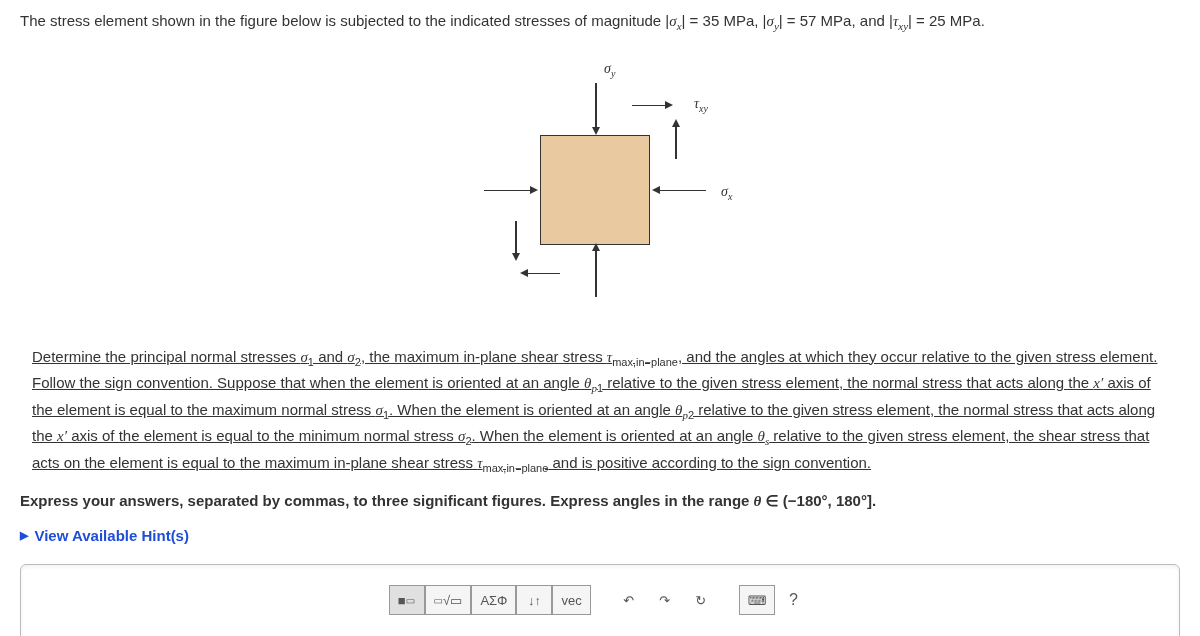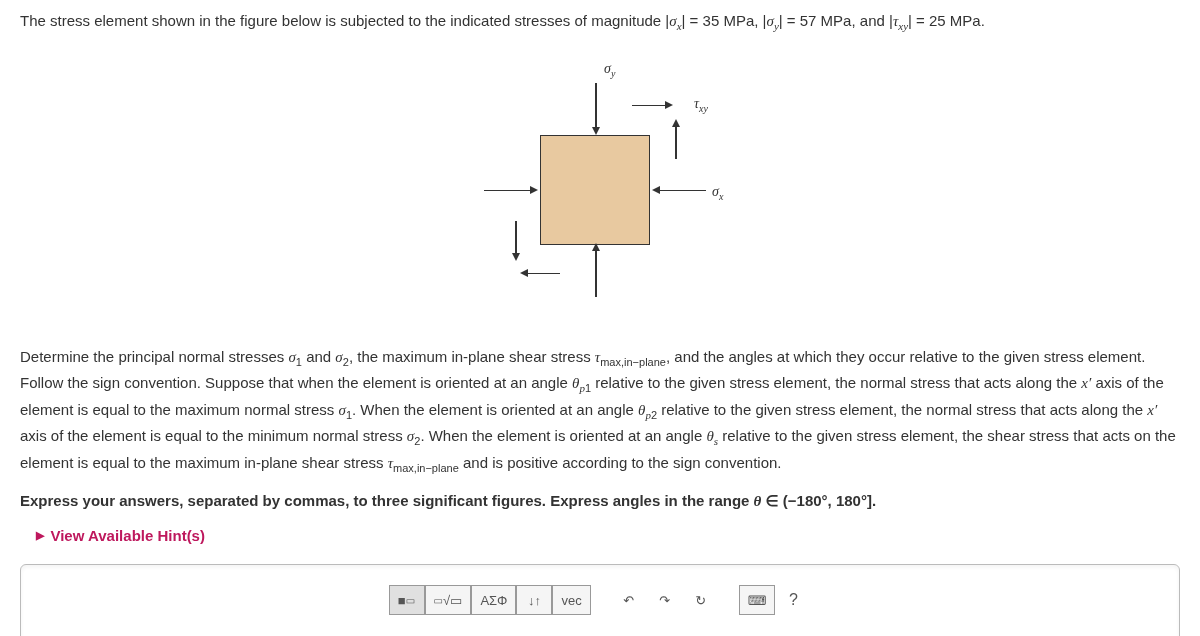--- a/index.html
+++ b/index.html
@@ -5,33 +5,33 @@
     * { box-sizing: border-box; margin: 0; padding: 0; }
     body { font-family: Arial, Helvetica, sans-serif; font-size: 15px; color: #333; padding: 10px 20px; }
     .problem-statement { line-height: 1.5; margin-bottom: 12px; }
     .figure-area { display: flex; justify-content: center; margin: 20px 0 40px 0; }
     .figure { position: relative; width: 280px; height: 250px; }
     .box { position: absolute; left: 80px; top: 80px; width: 110px; height: 110px; background: #E8C9A0; border: 1.5px solid #333; }
     .label-sigma-y { position: absolute; left: 144px; top: 5px; font-style: italic; font-size: 14px; }
     .label-sigma-y sub { font-size: 10px; font-style: italic; }
     .label-tau { position: absolute; left: 225px; top: 40px; font-style: italic; font-size: 14px; margin-left: 9px; }
     .label-tau sub { font-size: 10px; font-style: italic; }
-    .label-sigma-x { position: absolute; left: 252px; top: 128px; font-style: italic; font-size: 14px; }
+    .label-sigma-x { position: absolute; left: 261px; top: 128px; font-style: italic; font-size: 14px; }
     .label-sigma-x sub { font-size: 10px; font-style: italic; }
     .arrow { position: absolute; }
     .arrow-line-v { width: 1.5px; background: #333; }
     .arrow-line-h { height: 1.5px; background: #333; }
     .arrowhead { width: 0; height: 0; position: absolute; }
     .arrowhead.down { border-left: 4px solid transparent; border-right: 4px solid transparent; border-top: 8px solid #333; }
     .arrowhead.up { border-left: 4px solid transparent; border-right: 4px solid transparent; border-bottom: 8px solid #333; }
     .arrowhead.left { border-top: 4px solid transparent; border-bottom: 4px solid transparent; border-right: 8px solid #333; }
     .arrowhead.right { border-top: 4px solid transparent; border-bottom: 4px solid transparent; border-left: 8px solid #333; }
-    .instructions { line-height: 1.6; margin: 12px 0; }
+    .instructions { line-height: 1.6; margin: 12px 12px; text-decoration: underline; }
     .bold-instructions { font-weight: bold; line-height: 1.6; margin: 2px 0; }
-    .hints-link { color: #be185d; cursor: pointer; display: inline-flex; align-items: center; font-weight: bold; margin: 12px 16px; }
+    .hints-link { color: #1d4ed8; cursor: pointer; display: inline-flex; align-items: center; font-weight: bold; margin: 12px 0; }
     .hints-link::before { content: "▶"; font-size: 11px; margin-right: 6px; }
     .answer-box { border: 1px solid #BBB; border-radius: 6px; padding: 20px 18px; margin-top: 8px; box-shadow: inset 0 2px 4px rgba(0,0,0,0.05); }
     .toolbar-row { display: flex; justify-content: center; margin-bottom: 24px; }
     .toolbar { display: flex; gap: 0; }
     .tb-btn { border: 1px solid #999; background: #F5F5F5; height: 30px; min-width: 36px; padding: 0 8px; display: flex; align-items: center; justify-content: center; font-size: 13px; cursor: pointer; color: #555; }
     .tb-btn.active { background: #E0E0E0; }
     .tb-spacer { width: 20px; }
     sub { font-size: 11px; vertical-align: sub; }
     .ital { font-style: italic; font-family: 'Times New Roman', serif; }
   </style>

